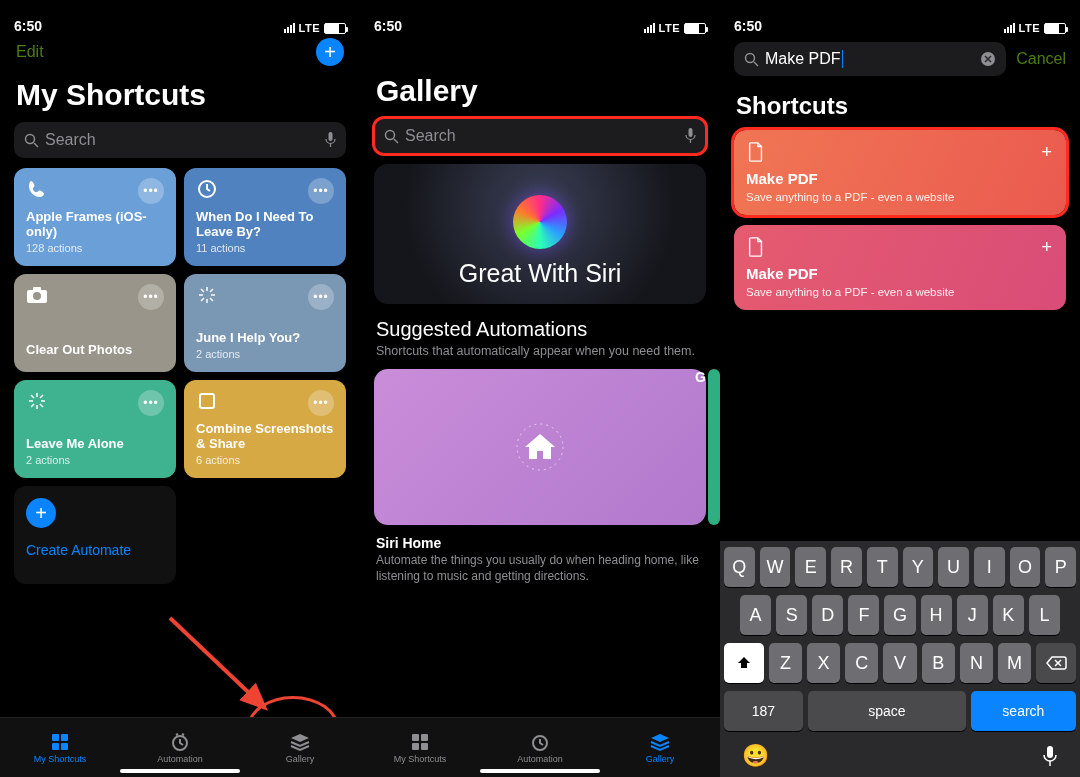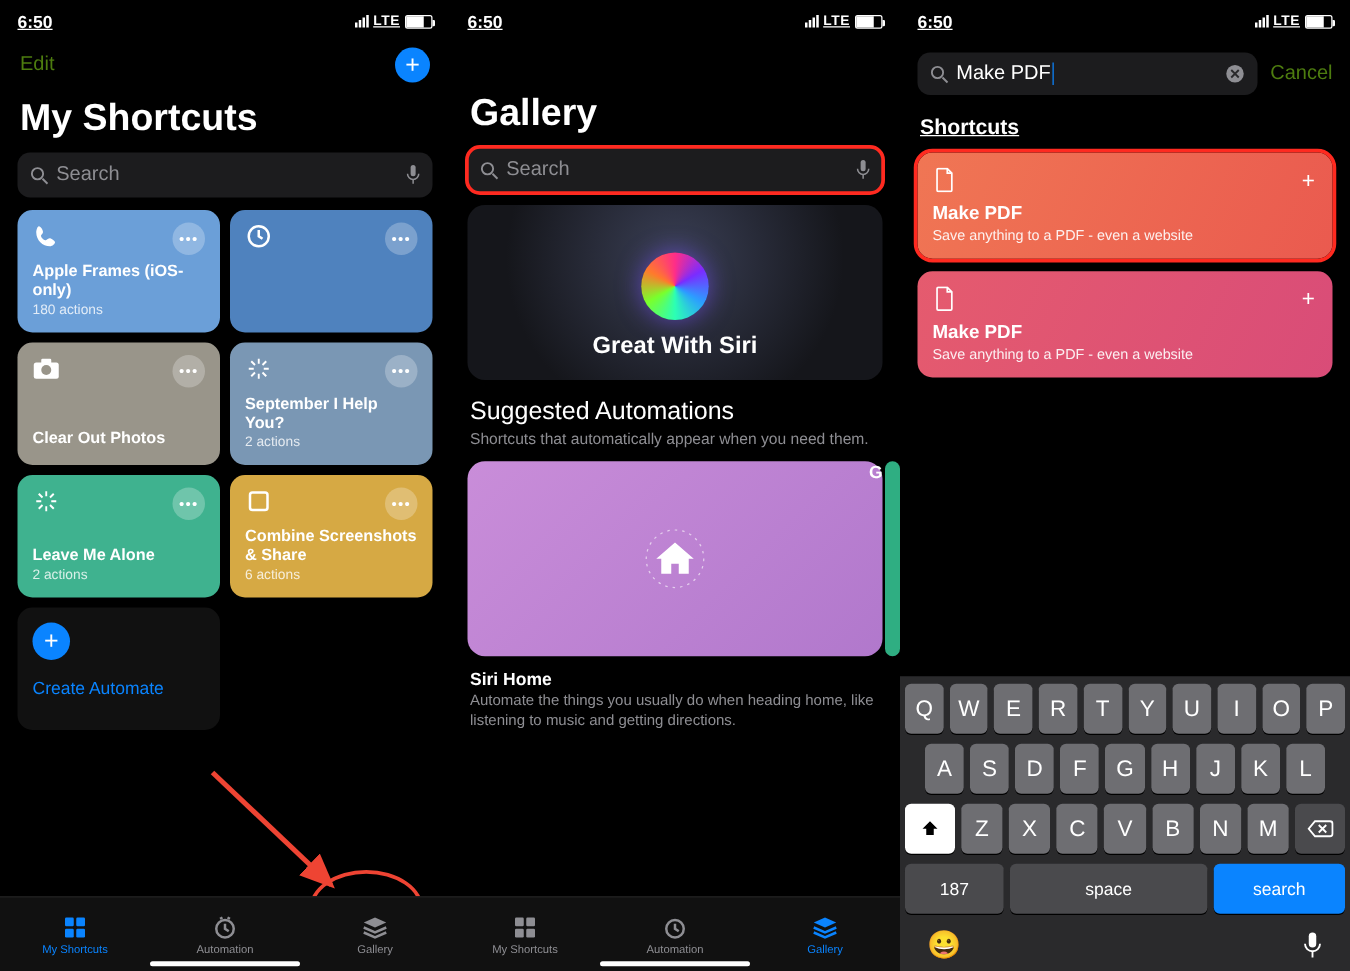--- a/index.html
+++ b/index.html
@@ -17,26 +17,25 @@
     height: 777px;
     position: relative;
     background: #000;
     display: flex;
     flex-direction: column;
   }
   
   .status-bar {
     height: 34px;
     display: flex;
-    align-items: center;
+    align-items: flex-end;
     justify-content: space-between;
     padding: 0 14px;
     font-size: 14px;
     font-weight: 600;
-    text-decoration: underline;
   }
   .status-right { display: flex; align-items: center; gap: 4px; font-size: 11px; letter-spacing: 0.5px;}
   .signal { display: inline-flex; align-items: flex-end; gap: 1px; }
   .signal span { width: 2px; background:#fff; display:inline-block;}
   .signal span:nth-child(1){height:4px;} .signal span:nth-child(2){height:6px;}
   .signal span:nth-child(3){height:8px;} .signal span:nth-child(4){height:10px;}
   .battery { width: 22px; height: 11px; border:1px solid #fff; border-radius:2px; position:relative;}
   .battery::after { content:''; position:absolute; right:-3px; top:3px; width:2px; height:5px; background:#fff; border-radius:0 1px 1px 0;}
   .battery i { display:block; height:100%; width:70%; background:#fff;}
   
@@ -68,35 +67,35 @@
   .tab.active { color:#0a84ff;}
   .tab .ticon { font-size:18px; line-height:1;}
   .home-indicator { position:absolute; bottom:4px; left:50%; transform:translateX(-50%); width:120px; height:4px; border-radius:2px; background:#fff;}
   
   .anno-circle { position:absolute; border:3px solid #e43; border-radius:50%; pointer-events:none;}
   .anno-arrow { position:absolute; pointer-events:none;}
   
   .red-outline { outline:3px solid #ff2a20; outline-offset:-1px;}
   .hero { margin:0 14px 10px; height:140px; border-radius:14px; background:radial-gradient(circle at 50% 30%, #3a3f55, #15161b 70%); display:flex; flex-direction:column; align-items:center; justify-content:flex-end; padding-bottom:16px; position:relative;}
   .siri-orb { width:54px; height:54px; border-radius:50%; background:conic-gradient(#ff2d88,#7a2cff,#2c9dff,#2cffb4,#7aff2c,#ff7a2c,#ff2d88); filter:blur(0.5px); margin-bottom:10px; box-shadow:0 0 20px rgba(120,80,255,0.6);}
-  .hero .htitle { font-size:19px; font-weight:700;}
+  .hero .htitle { font-size:25px; font-weight:400;}
   .section-title { font-size:20px; font-weight:400; padding:4px 16px 0;}
   .section-sub { font-size:12.5px; color:#8e8e93; padding:2px 16px 10px; line-height:1.3;}
   .card-going { margin:0 14px 8px; height:156px; border-radius:14px; background:linear-gradient(135deg,#c98dd9,#b178cc); display:flex; align-items:center; justify-content:center; position:relative;}
   .house { width:50px; height:50px; color:#fff;}
   .card-going::after { content:''; position:absolute; right:-14px; top:0; width:12px; height:100%; border-radius:14px; background:#2fae82;}
   .card-title { font-size:14px; font-weight:600; padding:2px 16px 2px;}
   .card-desc { font-size:12px; color:#8e8e93; padding:0 16px 8px; line-height:1.3;}
   .g-more { position:absolute; right:14px; font-size:14px; font-weight:600; color:#fff;}
   
   .search-row { display:flex; align-items:center; gap:10px; padding:8px 14px 6px;}
   .search-row .searchbar { margin:0; flex:1; height:34px;}
   .clear-x { color:#8e8e93; font-size:14px;}
   .caret { display:inline-block; width:1px; height:18px; background:#0a84ff; margin-left:1px;}
-  .section-h { font-size:17px; font-weight:700; padding:10px 16px 10px;text-decoration:underline;}
+  .section-h { font-size:24px; font-weight:700; padding:10px 16px 10px;}
   .result { margin:0 14px 10px; border-radius:12px; padding:12px; display:flex; flex-direction:column; gap:4px; position:relative;}
   .result.r1 { background:linear-gradient(115deg,#f07654,#ea5a4f);}
   .result.r2 { background:linear-gradient(115deg,#e55b6e,#d94c78);}
   .result .ricon { width:20px; height:20px; margin-bottom:4px;}
   .result .rtitle { font-size:15px; font-weight:600;}
   .result .rdesc { font-size:11.5px; opacity:0.9;}
   .result .rplus { position:absolute; right:14px; top:12px; color:#fff; font-size:18px;}
   .red-frame { outline:3px solid #ff2a20;}
   
   .keyboard { position:absolute; bottom:0; left:0; right:0; background:#2a2a2c; padding:6px 4px 8px; }
@@ -156,32 +155,36 @@
       <div class="icon-row">
           <span class="glyph">
             <svg width="20" height="20" viewBox="0 0 20 20" fill="#fff">
               <path d="M4 2c1 0 2 1 3 3s0 3-1 4 2 5 4 4 2-2 4-1 3 2 3 3-2 3-4 3C7 18 2 13 2 7c0-2 1-5 2-5z"></path>
             </svg>
           </span>
           <span class="dots">•••</span>
         </div>
       <div>
           <div class="name">Apple Frames (iOS-only)</div>
-          <div class="sub">180 actions</div>
+          <div class="sub">128 actions</div>
         </div>
     </div>
     <div class="tile t-blue2">
       <div class="icon-row">
           <span class="glyph">
             <svg width="20" height="20" viewBox="0 0 20 20" fill="none" stroke="#fff" stroke-width="2">
               <circle cx="10" cy="10" r="8"></circle>
               <path d="M10 5v5l3 2"></path>
             </svg>
           </span>
           <span class="dots">•••</span>
+        </div>
+      <div>
+          <div class="name">When Do I Need To Leave By?</div>
+          <div class="sub">11 actions</div>
         </div>
     </div>
     <div class="tile t-tan">
       <div class="icon-row">
           <span class="glyph">
             <svg width="22" height="18" viewBox="0 0 22 18" fill="#fff">
               <rect x="1" y="4" width="20" height="13" rx="2"></rect>
               <rect x="7" y="1" width="8" height="4" rx="1"></rect>
               <circle cx="11" cy="10" r="4" fill="#99958a"></circle>
             </svg>
@@ -203,21 +206,21 @@
               <line x1="14" y1="10" x2="18" y2="10"></line>
               <line x1="4" y1="4" x2="7" y2="7"></line>
               <line x1="13" y1="13" x2="16" y2="16"></line>
               <line x1="16" y1="4" x2="13" y2="7"></line>
               <line x1="7" y1="13" x2="4" y2="16"></line>
             </svg>
           </span>
           <span class="dots">•••</span>
         </div>
       <div>
-          <div class="name">September I Help You?</div>
+          <div class="name">June I Help You?</div>
           <div class="sub">2 actions</div>
         </div>
     </div>
     <div class="tile t-green">
       <div class="icon-row">
           <span class="glyph">
             <svg width="20" height="20" viewBox="0 0 20 20" stroke="#fff" stroke-width="1.5">
               <line x1="10" y1="2" x2="10" y2="6"></line>
               <line x1="10" y1="14" x2="10" y2="18"></line>
               <line x1="2" y1="10" x2="6" y2="10"></line>

